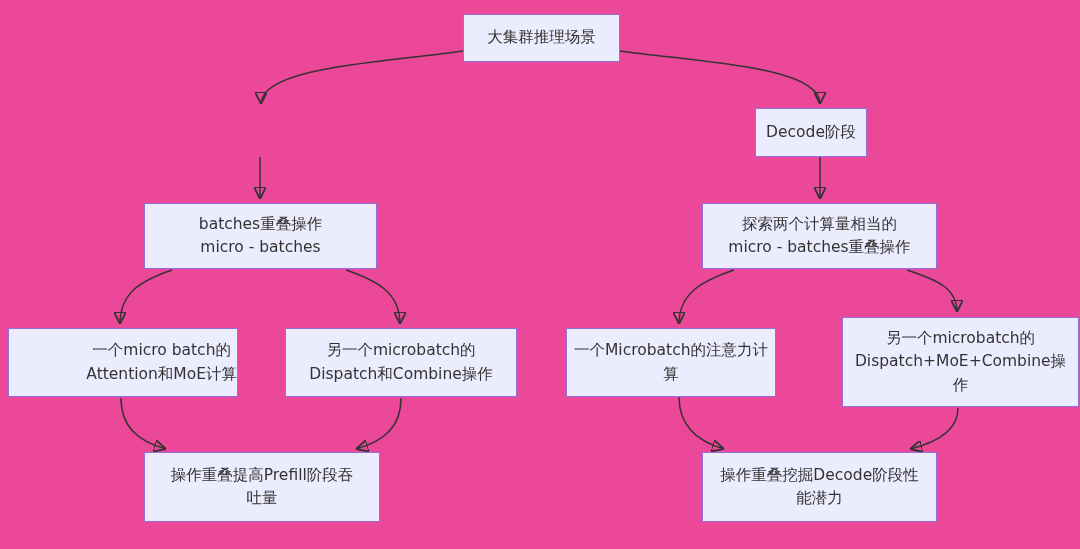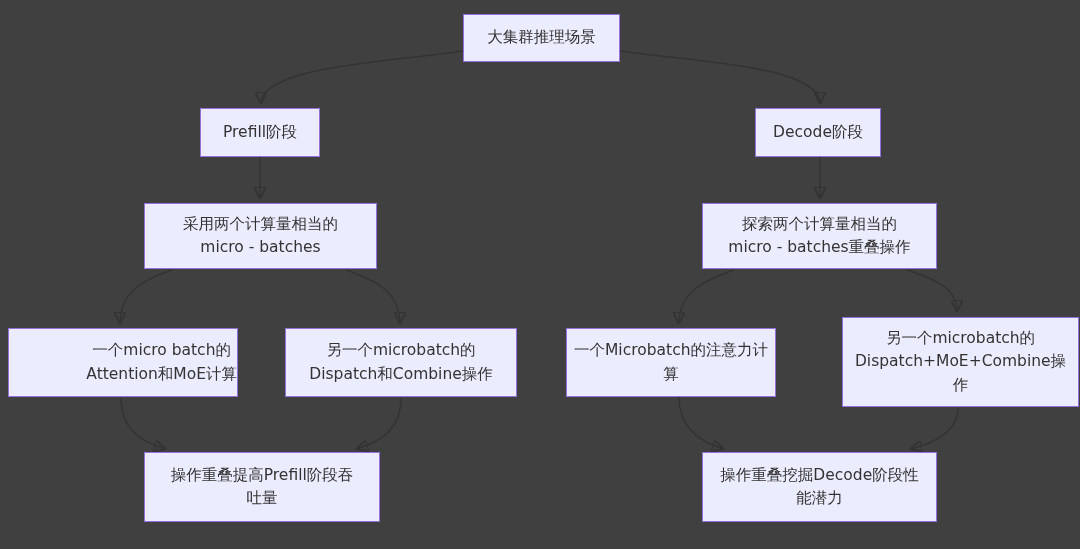--- a/index.html
+++ b/index.html
@@ -5,21 +5,21 @@
   html, body {
     margin: 0;
     padding: 0;
     background: #FFFFFF;
     font-family: "DejaVu Sans", "Liberation Sans", sans-serif;
   }
   .canvas {
     position: relative;
     width: 1080px;
     height: 549px;
-    background: #404040;
+    background: #ec4899;
     overflow: hidden;
   }
   .edges-layer {
     position: absolute;
     left: 0;
     top: 0;
     width: 1080px;
     height: 549px;
     pointer-events: none;
   }
@@ -65,30 +65,27 @@
     <path d="M 734 270 C 702 281, 679 293, 679 324" marker-end="url(#arrow)"></path>
     <path d="M 907 270 C 937 280, 957 288, 957 312" marker-end="url(#arrow)"></path>
     <path d="M 679 397 C 679 425, 696 441, 724 449" marker-end="url(#arrow)"></path>
     <path d="M 958 408 C 958 430, 939 442, 910 449" marker-end="url(#arrow)"></path>
   </svg>
 
   <div class="node" style="left:463px; top:14px; width:157px; height:48px;">
     <span>大集群推理场景</span>
   </div>
 
-  <div class="node" style="left:200px; top:108px; width:120px; height:49px;">
-    <span>Prefill阶段</span>
-  </div>
 
-  <div class="node" style="left:755px; top:108px; width:126px; height:49px;">
+  <div class="node" style="left:755px; top:108px; width:112px; height:49px;">
     <span>Decode阶段</span>
   </div>
 
   <div class="node" style="left:144px; top:203px; width:233px; height:66px;">
-    <span>采用两个计算量相当的
+    <span>batches重叠操作
 micro - batches</span>
   </div>
 
   <div class="node" style="left:702px; top:203px; width:235px; height:66px;">
     <span>探索两个计算量相当的
 micro - batches重叠操作</span>
   </div>
 
   <div class="node" style="left:8px; top:328px; width:230px; height:69px;justify-content:flex-end;">
     <span>一个micro batch的

